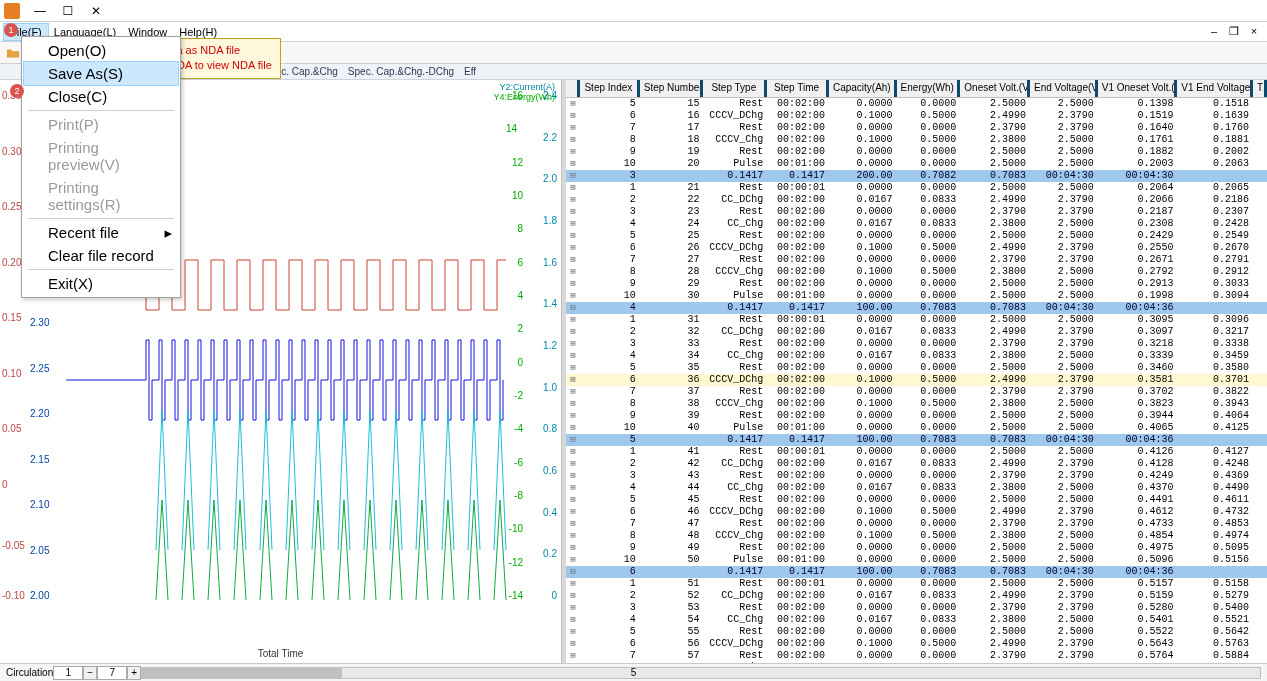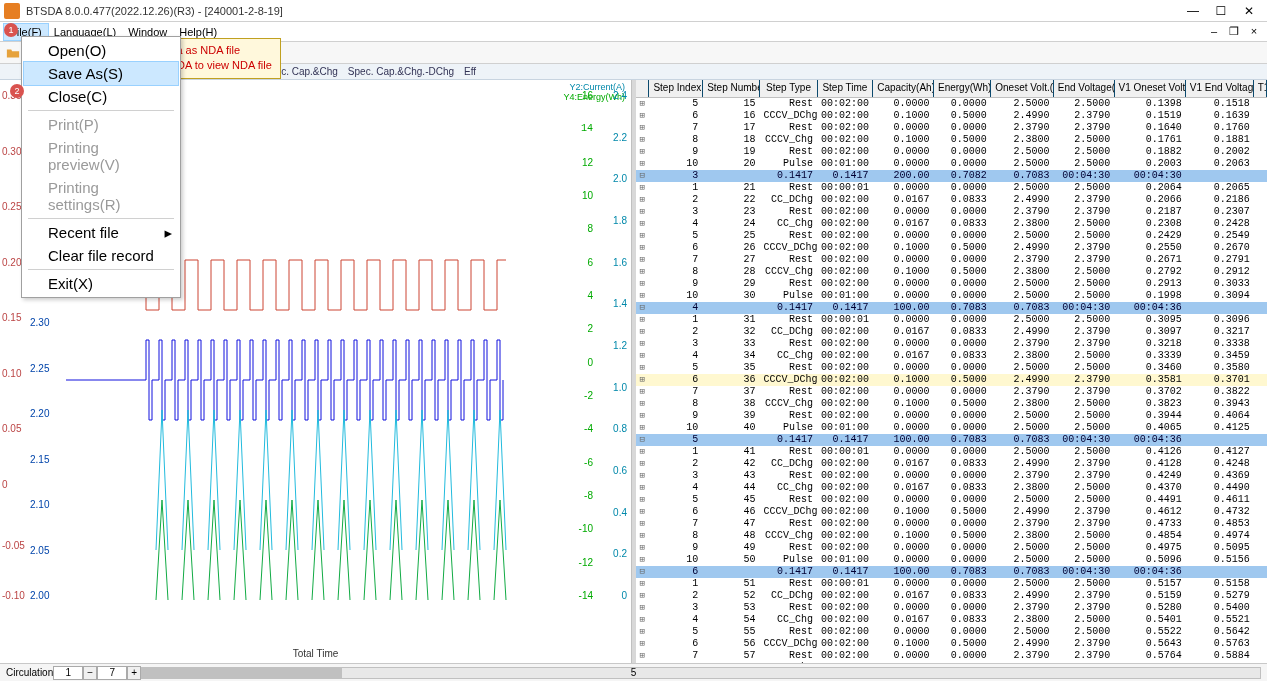--- a/index.html
+++ b/index.html
@@ -20,54 +20,53 @@
 .dropdown .item.disabled { color: #9a9a9a; cursor: default; }
 .dropdown .item.highlight { background: #cce8ff; outline: 1px solid #99d1ff; }
 .dropdown .item .arrow { position: absolute; right: 6px; top: 3px; }
 .dropdown .sep { height: 1px; background: #d0d0d0; margin: 2px 4px; }
 .tooltip { position: absolute; left: 124px; top: 38px; background: #fff8dc; border: 1px solid #c0a020; padding: 4px 8px; font-size: 11px; color: #c00; z-index: 90; white-space: pre-line; line-height: 1.4; }
 .toolbar { height: 22px; background: #f7f7f7; border-bottom: 1px solid #d0d0d0; display: flex; align-items: center; padding: 0 4px; gap: 2px; }
 .toolbar .tbtn { width: 18px; height: 18px; display: flex; align-items: center; justify-content: center; cursor: pointer; }
 .toolbar .tbtn svg { width: 14px; height: 14px; }
 .columns-row { height: 16px; background: #eef3f8; border-bottom: 1px solid #c8d4e0; display: flex; align-items: center; padding: 0 4px; font-size: 10px; color: #335; gap: 10px; padding-left: 200px; }
 .main { display: flex; height: calc(681px - 22px - 20px - 22px - 16px - 18px); }
-.chart-pane { width: 632px; background: #fff; position: relative; border-right: 1px solid #c0c0c0; }
+.chart-pane { width: 562px; background: #fff; position: relative; border-right: 1px solid #c0c0c0; }
 .chart-pane .axis-label { position: absolute; font-size: 10px; }
 .chart-pane .y1 { left: 2px; color: #b44; }
 .chart-pane .y2 { left: 28px; color: #04a; }
 .chart-pane .y3 { right: 38px; color: #0a0; }
 .chart-pane .y4 { right: 2px; color: #08a; }
 .chart-pane .xaxis { position: absolute; bottom: 20px; left: 0; right: 0; display: flex; justify-content: space-around; font-size: 9px; color: #555; }
 .chart-pane .xtitle { position: absolute; bottom: 4px; left: 0; right: 0; text-align: center; font-size: 10px; color: #333; }
 .chart-pane svg.plot { position: absolute; left: 56px; top: 0; }
 .chart-legend { position: absolute; right: 6px; top: 2px; font-size: 9px; text-align: right; }
 .splitter { width: 4px; background: #d8d8d8; cursor: ew-resize; }
 .table-pane { flex: 1; background: #fff; overflow: hidden; display: flex; flex-direction: column; }
 .table-header { display: flex; background: #f0f0f0; border-bottom: 1px solid #c0c0c0; height: 18px; font-size: 10px; }
-.table-header .th { border-right: 1px solid #0c4a6e; padding: 2px 4px; text-align: center; white-space: nowrap; overflow: hidden; }
+.table-header .th { border-right: 3px solid #0c4a6e; padding: 2px 4px; text-align: center; white-space: nowrap; overflow: hidden; }
 .table-body { flex: 1; overflow-y: auto; overflow-x: hidden; font-size: 10px; font-family: "Courier New", monospace; }
 .table-body .row { display: flex; height: 12px; border-bottom: none; }
 .table-body .row .td { padding: 0 4px; text-align: right; white-space: nowrap; overflow: hidden; }
 .table-body .row.cycle { background: #9fc8ef; color: #003; }
 .table-body .row.sel { background: #fff8d0; }
 .table-body .expander { width: 14px; text-align: center; color: #666; cursor: pointer; font-size: 9px; }
 .c0{width:14px;} .c1{width:60px;} .c2{width:64px;} .c3{width:64px;} .c4{width:62px;} .c5{width:68px;} .c6{width:64px;} .c7{width:70px;} .c8{width:68px;} .c9{width:80px;} .c10{width:76px;} .c11{width:14px;}
 .statusbar { height: 18px; background: #f5f5f5; border-top: 1px solid #c8c8c8; display: flex; align-items: center; padding: 0 6px; font-size: 10px; }
 .statusbar input { width: 30px; height: 14px; font-size: 10px; border: 1px solid #aaa; text-align: center; }
 .statusbar .spin { width: 14px; height: 14px; border: 1px solid #aaa; background: #f0f0f0; display: flex; align-items: center; justify-content: center; cursor: pointer; }
 .hscroll { flex: 1; height: 12px; background: #e8e8e8; border: 1px solid #c0c0c0; position: relative; }
 .hscroll .thumb { position: absolute; left: 0; top: 0; bottom: 0; width: 200px; background: #c0c0c0; }
 .statusbar .center-num { position: absolute; left: 50%; transform: translateX(-50%); }
 </style>
 </head>
 <body>
 
 <div class="titlebar">
   <div class="icon"></div>
-  <div class="title">BTSDA 8.0.0.477(2022.12.26)(R3) - [240001-2-8-19]</div>
   <div class="winbtns">
     <div class="winbtn">—</div>
     <div class="winbtn">☐</div>
     <div class="winbtn close">✕</div>
   </div>
 </div>
 
 <div class="menubar">
   <div class="marker">1</div>
   <div class="menuitem active">File(F)</div>
@@ -200,21 +199,21 @@
       <div class="axis-label y2" style="top: 146.364px; left: 30px;">2.40</div>
       <div class="axis-label y2" style="top: 191.818px; left: 30px;">2.35</div>
       <div class="axis-label y2" style="top: 237.273px; left: 30px;">2.30</div>
       <div class="axis-label y2" style="top: 282.727px; left: 30px;">2.25</div>
       <div class="axis-label y2" style="top: 328.182px; left: 30px;">2.20</div>
       <div class="axis-label y2" style="top: 373.636px; left: 30px;">2.15</div>
       <div class="axis-label y2" style="top: 419.091px; left: 30px;">2.10</div>
       <div class="axis-label y2" style="top: 464.545px; left: 30px;">2.05</div>
       <div class="axis-label y2" style="top: 510px; left: 30px;">2.00</div>
       <div class="axis-label y3" style="top: 10px; right: 38px;">16</div>
-      <div class="axis-label y3" style="top: 43.3333px; right: 38px; font-family: Liberation Mono, monospace;">14</div>
+      <div class="axis-label y3" style="top: 43.3333px; right: 44px;">14</div>
       <div class="axis-label y3" style="top: 76.6667px; right: 38px;">12</div>
       <div class="axis-label y3" style="top: 110px; right: 38px;">10</div>
       <div class="axis-label y3" style="top: 143.333px; right: 38px;">8</div>
       <div class="axis-label y3" style="top: 176.667px; right: 38px;">6</div>
       <div class="axis-label y3" style="top: 210px; right: 38px;">4</div>
       <div class="axis-label y3" style="top: 243.333px; right: 38px;">2</div>
       <div class="axis-label y3" style="top: 276.667px; right: 38px;">0</div>
       <div class="axis-label y3" style="top: 310px; right: 38px;">-2</div>
       <div class="axis-label y3" style="top: 343.333px; right: 38px;">-4</div>
       <div class="axis-label y3" style="top: 376.667px; right: 38px;">-6</div>

